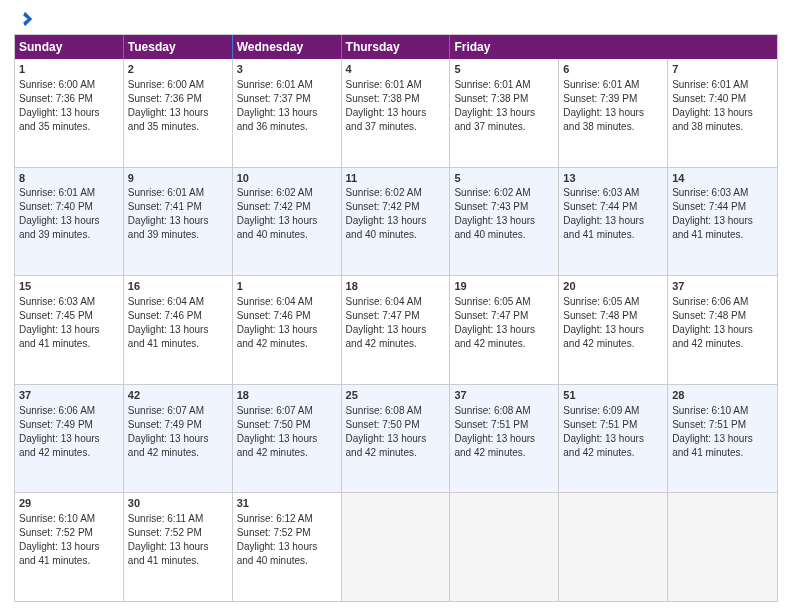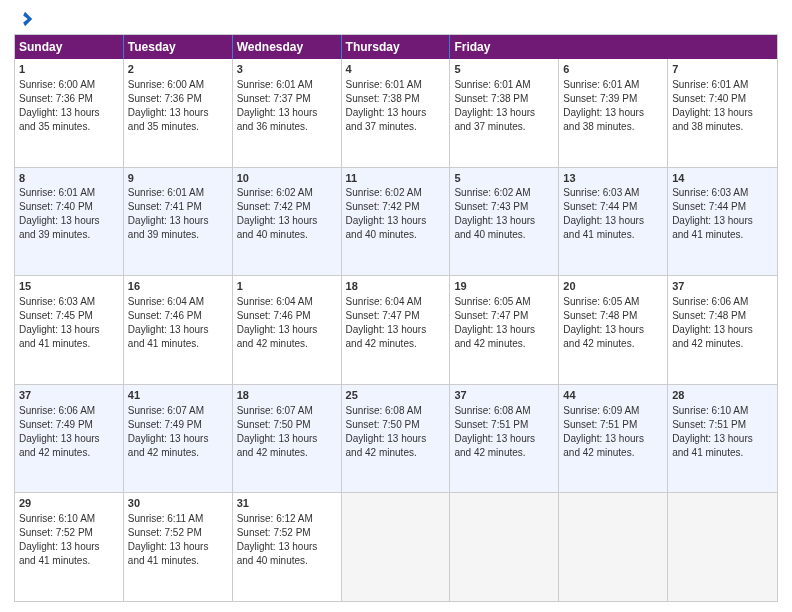--- a/index.html
+++ b/index.html
@@ -228,37 +228,37 @@
             <span class="day-num">37</span>
             <div class="cell-text">Sunrise: 6:06 AM<br>Sunset: 7:48 PM<br>Daylight: 13 hours<br>and 42 minutes.</div>
           </div>
         </div>
         <div class="cal-row">
           <div class="cal-cell alt-row">
             <span class="day-num">37</span>
             <div class="cell-text">Sunrise: 6:06 AM<br>Sunset: 7:49 PM<br>Daylight: 13 hours<br>and 42 minutes.</div>
           </div>
           <div class="cal-cell alt-row">
-            <span class="day-num">41</span>
+            <span class="day-num">42</span>
             <div class="cell-text">Sunrise: 6:07 AM<br>Sunset: 7:49 PM<br>Daylight: 13 hours<br>and 42 minutes.</div>
           </div>
           <div class="cal-cell alt-row">
             <span class="day-num">18</span>
             <div class="cell-text">Sunrise: 6:07 AM<br>Sunset: 7:50 PM<br>Daylight: 13 hours<br>and 42 minutes.</div>
           </div>
           <div class="cal-cell alt-row">
             <span class="day-num">25</span>
             <div class="cell-text">Sunrise: 6:08 AM<br>Sunset: 7:50 PM<br>Daylight: 13 hours<br>and 42 minutes.</div>
           </div>
           <div class="cal-cell alt-row">
             <span class="day-num">37</span>
             <div class="cell-text">Sunrise: 6:08 AM<br>Sunset: 7:51 PM<br>Daylight: 13 hours<br>and 42 minutes.</div>
           </div>
           <div class="cal-cell alt-row">
-            <span class="day-num">44</span>
+            <span class="day-num">51</span>
             <div class="cell-text">Sunrise: 6:09 AM<br>Sunset: 7:51 PM<br>Daylight: 13 hours<br>and 42 minutes.</div>
           </div>
           <div class="cal-cell alt-row">
             <span class="day-num">28</span>
             <div class="cell-text">Sunrise: 6:10 AM<br>Sunset: 7:51 PM<br>Daylight: 13 hours<br>and 41 minutes.</div>
           </div>
         </div>
         <div class="cal-row">
           <div class="cal-cell">
             <span class="day-num">29</span>

